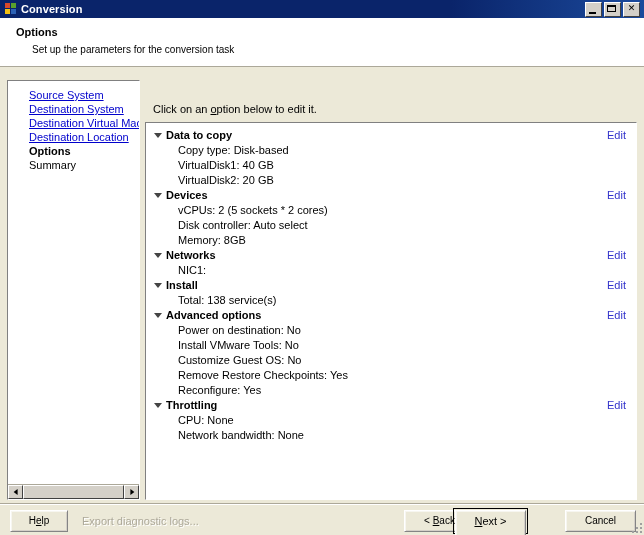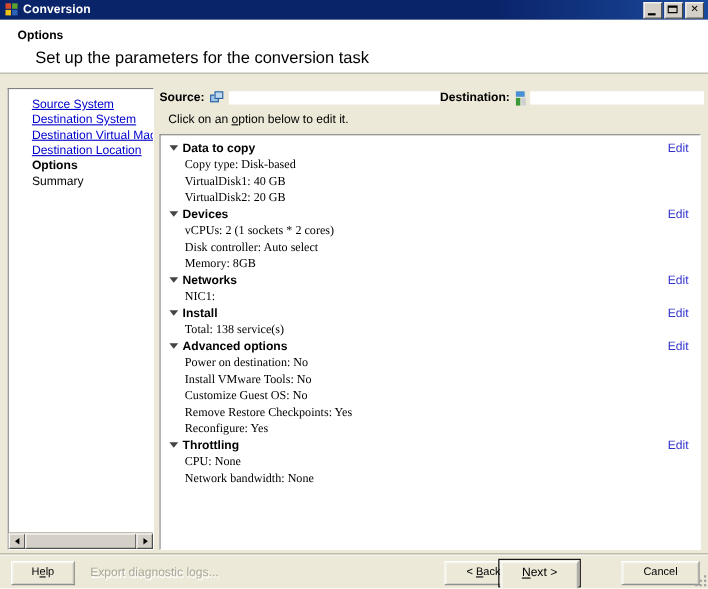--- a/index.html
+++ b/index.html
@@ -111,21 +111,21 @@
   .header-title {
     position: absolute;
     left: 16px; top: 8px;
     font-size: 11px;
     font-weight: bold;
     color: #000;
   }
   .header-sub {
     position: absolute;
     left: 32px; top: 26px;
-    font-size: 15px;
+    font-size: 10px;
     color: #000;
   }
 
   
   .body-area {
     position: absolute;
     left: 0; top: 68px;
     width: 644px;
     height: 436px;
     background: #ece9d8;
@@ -319,21 +319,21 @@
   .row.group .tri {
     display: inline-block;
     width: 0; height: 0;
     border-left: 4px solid transparent;
     border-right: 4px solid transparent;
     border-top: 5px solid #444;
     margin: 0 4px 2px 0;
     vertical-align: middle;
     cursor: pointer;
   }
-  .row.item { padding-left: 22px; font-family: Liberation Serif, serif; }
+  .row.item { padding-left: 32px; }
   .edit-link {
     position: absolute;
     right: 10px; top: 0;
     font-size: 11px;
     font-weight: normal;
     color: #3333cc;
     text-decoration: none;
     cursor: pointer;
   }
 
@@ -466,48 +466,33 @@
         <div class="hs-btn left"></div>
         <div class="hs-track">
           <div class="hs-thumb"></div>
         </div>
         <div class="hs-btn right"></div>
       </div>
     </div>
 
     <div class="content">
 
-      <div class="srcdst">
-        <span class="sd-label">Source:</span>
-        <span class="icon-src">
-          <span class="b1"></span>
-            <span class="b2"></span>
-        </span>
-        <span class="redact src"></span>
-        <span class="sd-label">Destination:</span>
-        <span class="icon-dst">
-          <span class="d1"></span>
-            <span class="d2"></span>
-            <span class="d3"></span>
-        </span>
-        <span class="redact dst"></span>
-      </div>
 
       <div class="click-hint">
         <span>Click on an </span><u>o</u><span>ption below to edit it.</span>
       </div>
 
       <div class="listbox">
         <div class="list-inner" id="settings-list">
             <div class="row group"><span class="tri"></span><span>Data to copy</span><span class="edit-link">Edit</span></div>
             <div class="row item">Copy type: Disk-based</div>
             <div class="row item">VirtualDisk1: 40 GB</div>
             <div class="row item">VirtualDisk2: 20 GB</div>
             <div class="row group"><span class="tri"></span><span>Devices</span><span class="edit-link">Edit</span></div>
-            <div class="row item">vCPUs: 2 (1 sockets * 2 cores)</div>
+            <div class="row item">vCPUs: 2 (5 sockets * 2 cores)</div>
             <div class="row item">Disk controller: Auto select</div>
             <div class="row item">Memory: 8GB</div>
             <div class="row group"><span class="tri"></span><span>Networks</span><span class="edit-link">Edit</span></div>
             <div class="row item">NIC1:</div>
             <div class="row group"><span class="tri"></span><span>Install</span><span class="edit-link">Edit</span></div>
             <div class="row item">Total: 138 service(s)</div>
             <div class="row group"><span class="tri"></span><span>Advanced options</span><span class="edit-link">Edit</span></div>
             <div class="row item">Power on destination: No</div>
             <div class="row item">Install VMware Tools: No</div>
             <div class="row item">Customize Guest OS: No</div>

